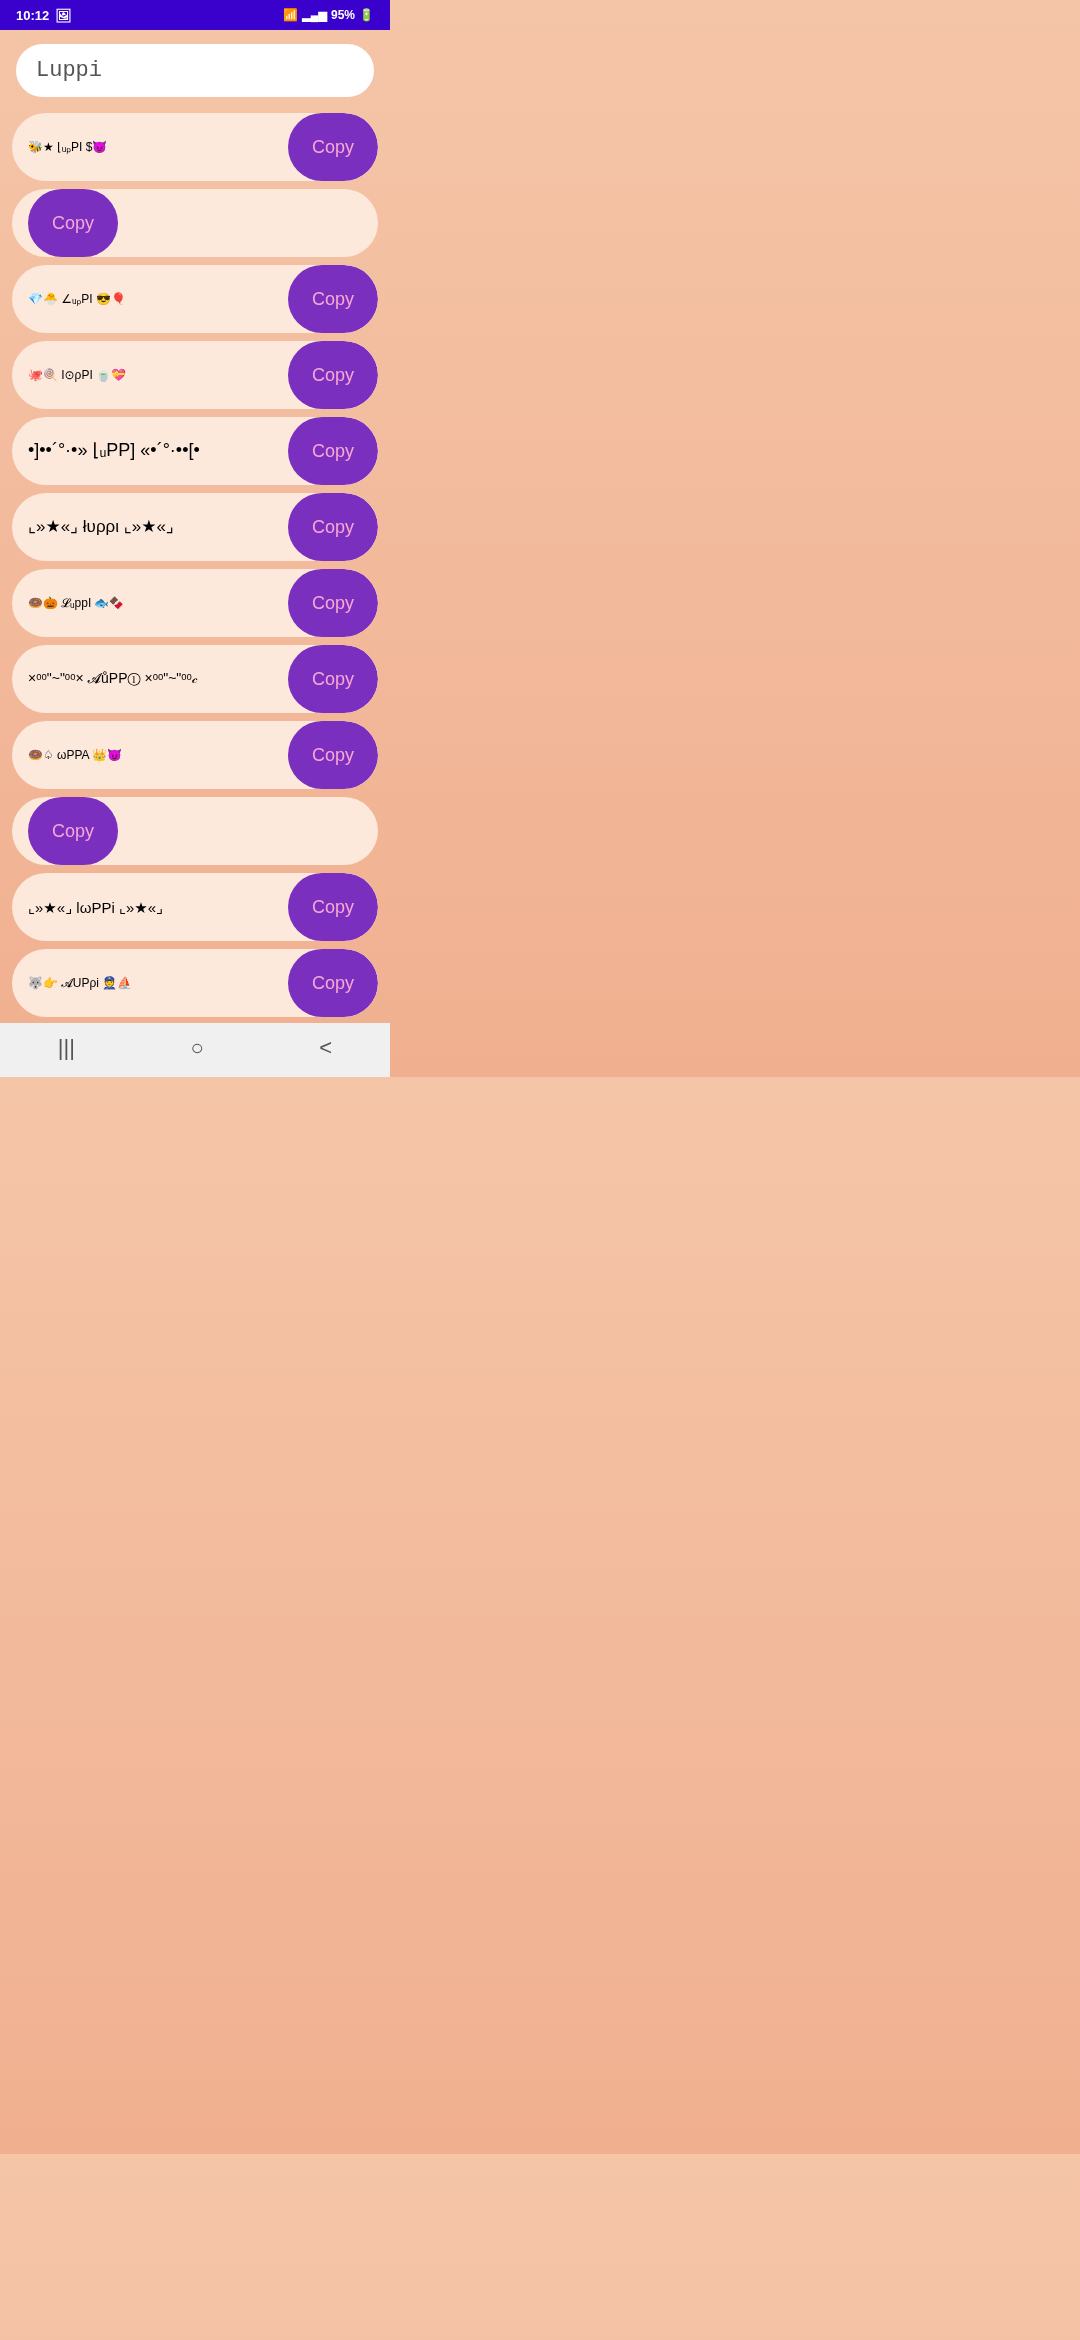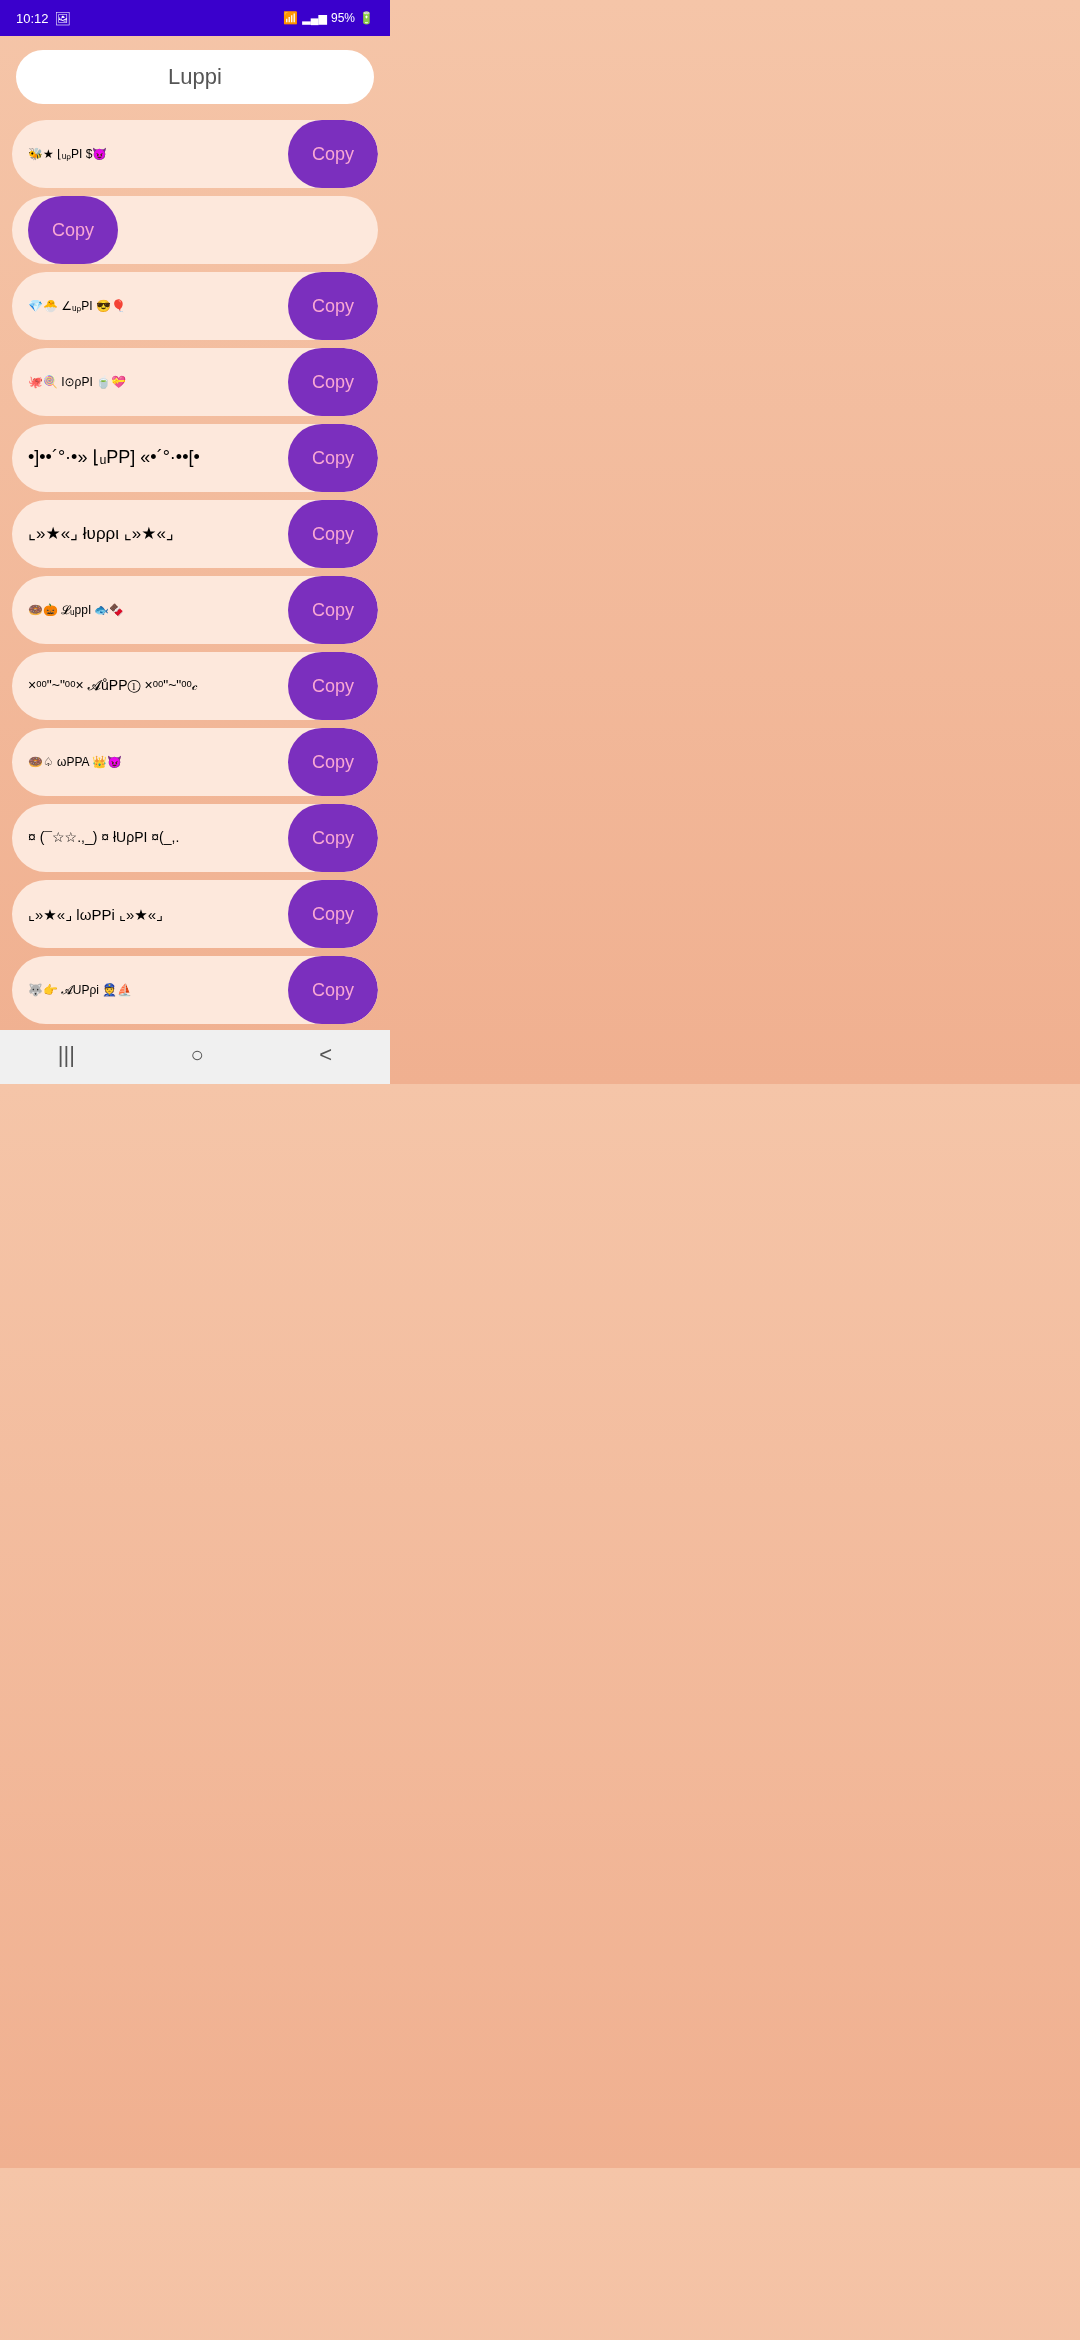--- a/index.html
+++ b/index.html
@@ -16,22 +16,22 @@
     }
 
     .status-bar {
       background: #3a00cc;
       color: white;
       display: flex;
       justify-content: space-between;
       align-items: center;
       padding: 6px 16px;
       font-size: 13px;
-      font-weight: 400;
-      height: 36px;
+      font-weight: 700;
+      height: 30px;
     }
 
     .status-left {
       display: flex;
       align-items: center;
       gap: 6px;
     }
 
     .status-right {
       display: flex;
@@ -41,25 +41,26 @@
     }
 
     .search-bar-container {
       padding: 14px 16px 10px;
     }
 
     .search-bar {
       background: white;
       border-radius: 30px;
       padding: 14px 20px;
-      text-align: center;
+      text-align: left;
       font-size: 22px;
       color: #555;
       font-weight: 400;
       width: 100%;
+      font-family: Liberation Mono, monospace;
     }
 
     .list-container {
       padding: 6px 12px;
       display: flex;
       flex-direction: column;
       gap: 8px;
     }
 
     .name-item {
@@ -177,21 +178,20 @@
     <span class="name-text" style="font-size:14px;">×ᵒᵒ"~"ᵒᵒ× 𝓐ůPP① ×ᵒᵒ"~"ᵒᵒ𝒸</span>
     <button class="copy-btn">Copy</button>
   </div>
 
   <div class="name-item">
     <span class="name-text">🍩♤ ωPPA 👑😈</span>
     <button class="copy-btn">Copy</button>
   </div>
 
   <div class="name-item">
-    <span class="name-text" style="font-size:14px;">¤ (¯☆☆.,_) ¤ łUρPI ¤(_,.</span>
     <button class="copy-btn">Copy</button>
   </div>
 
   <div class="name-item">
     <span class="name-text" style="font-size:15px;">⌞»★«⌟ lωPPi ⌞»★«⌟</span>
     <button class="copy-btn">Copy</button>
   </div>
 
   <div class="name-item">
     <span class="name-text">🐺👉 𝓐UPρi 👮⛵</span>

